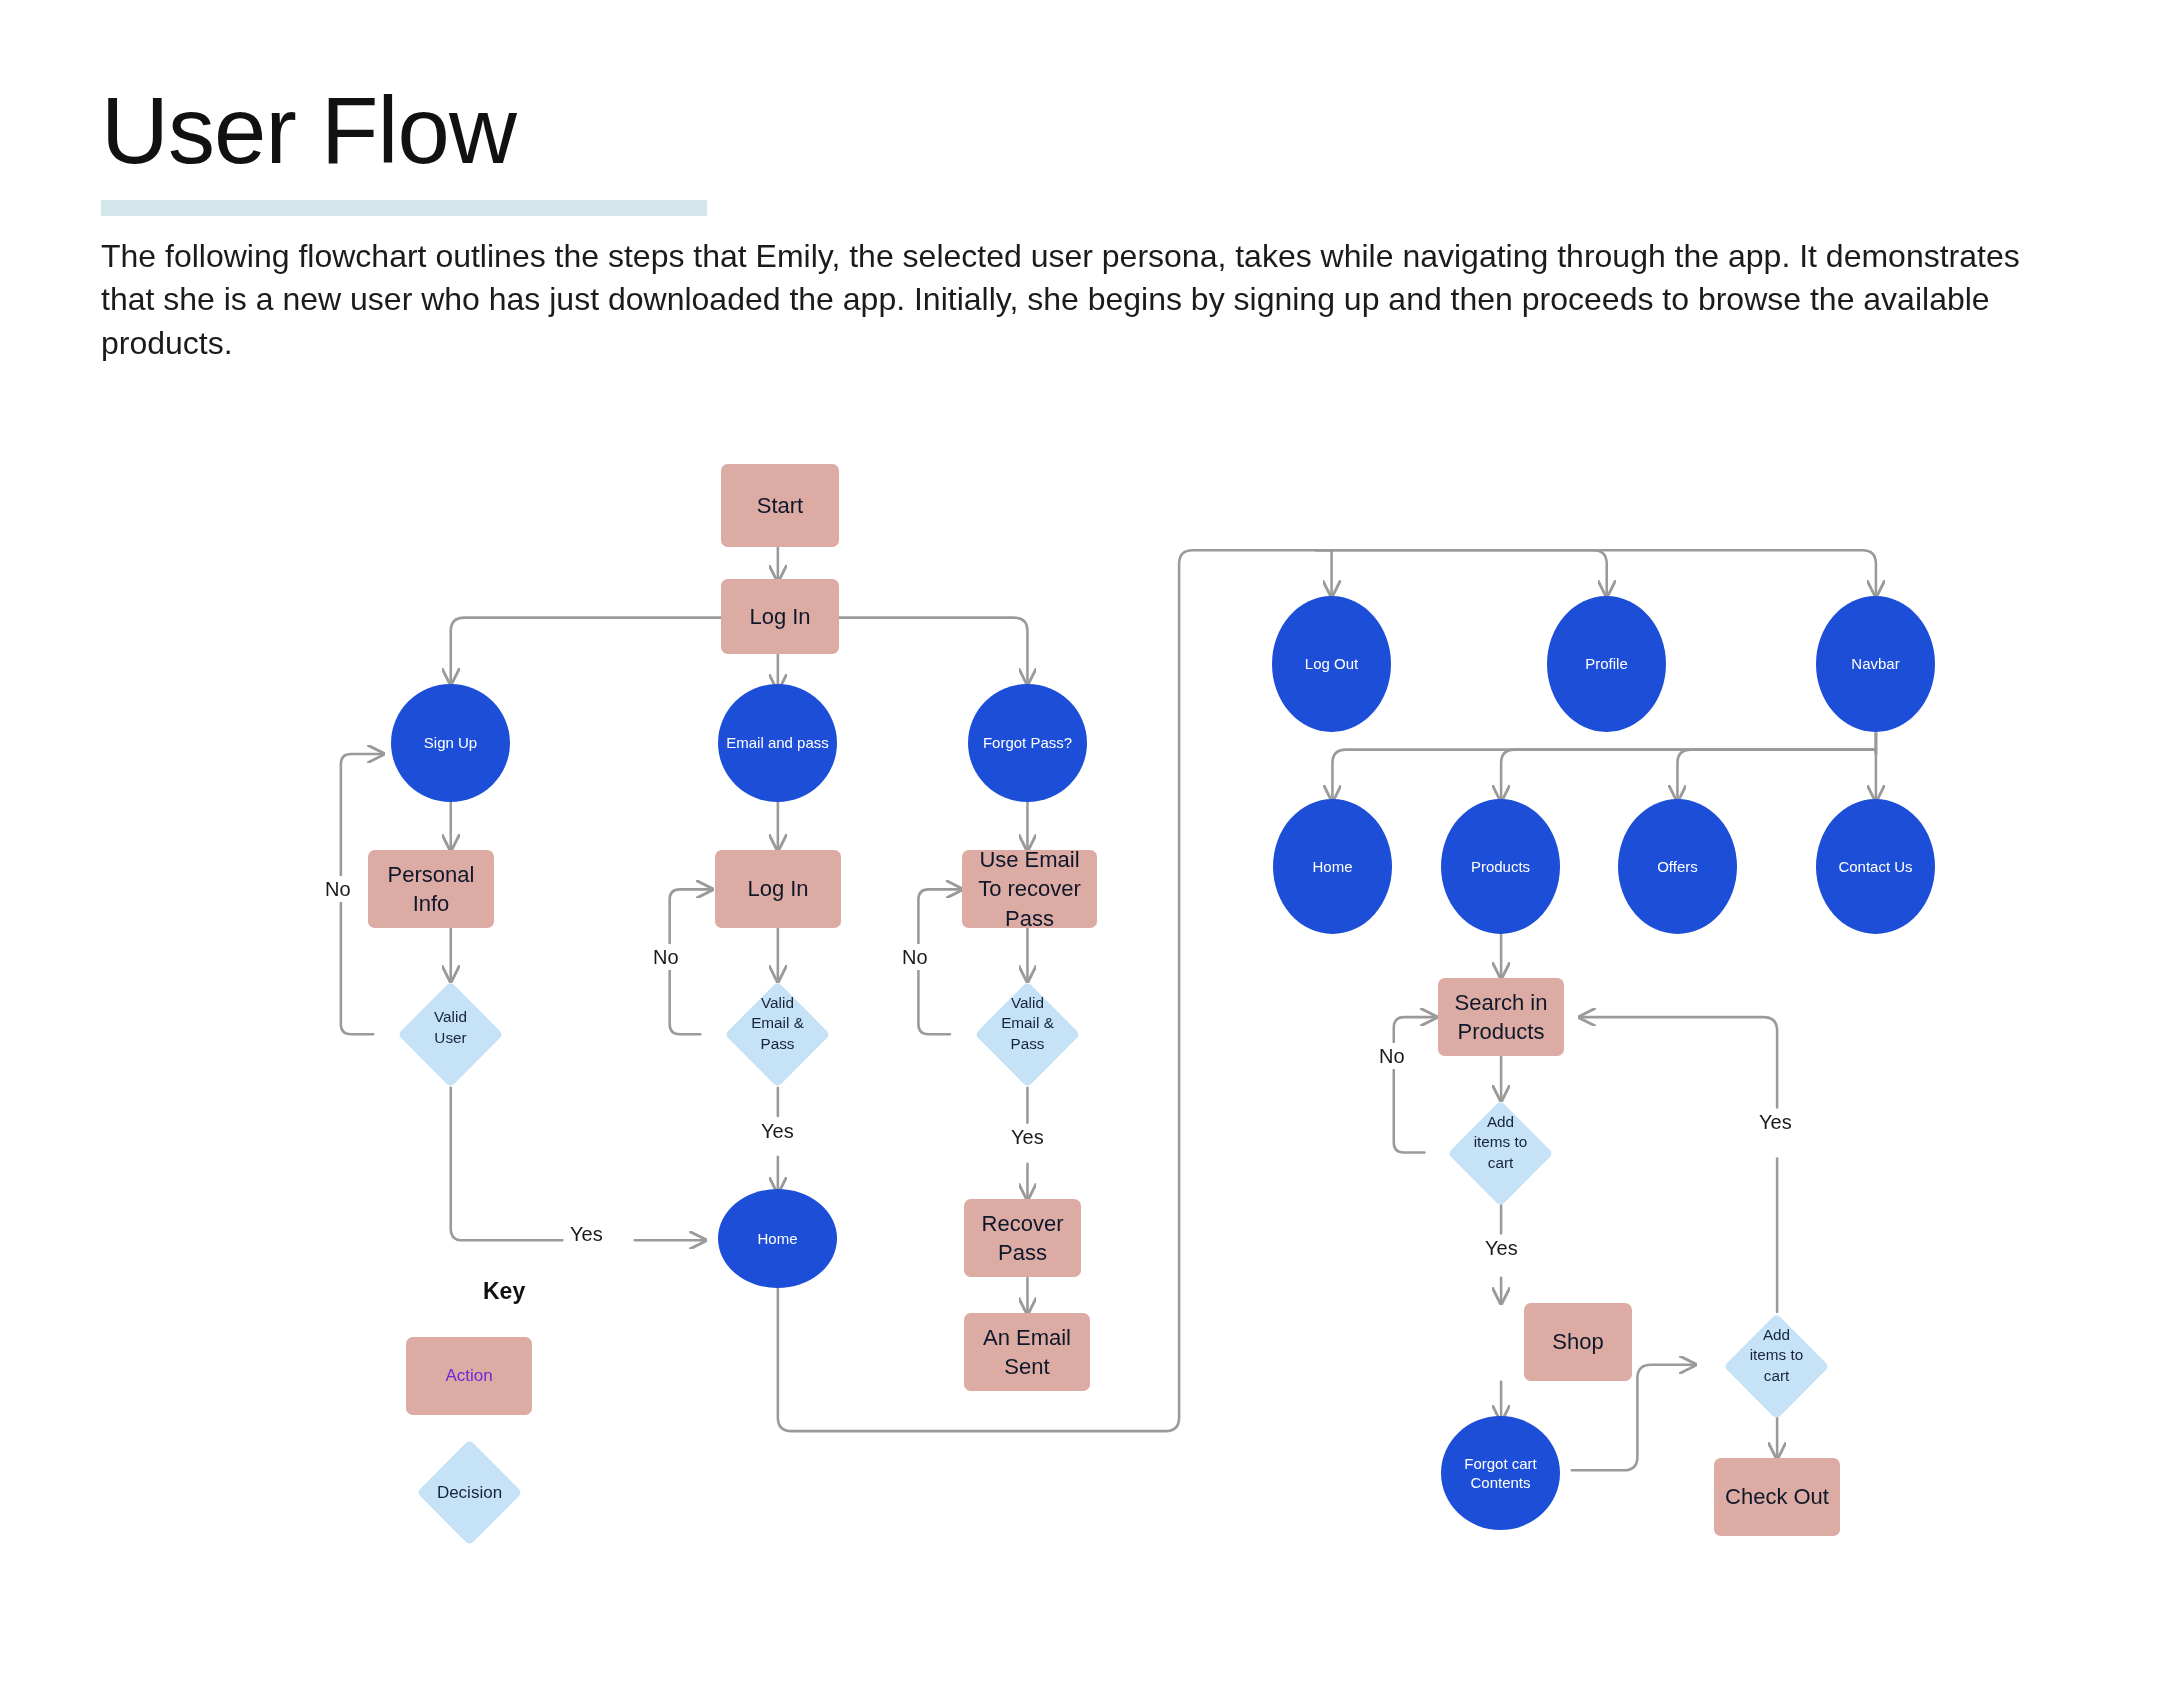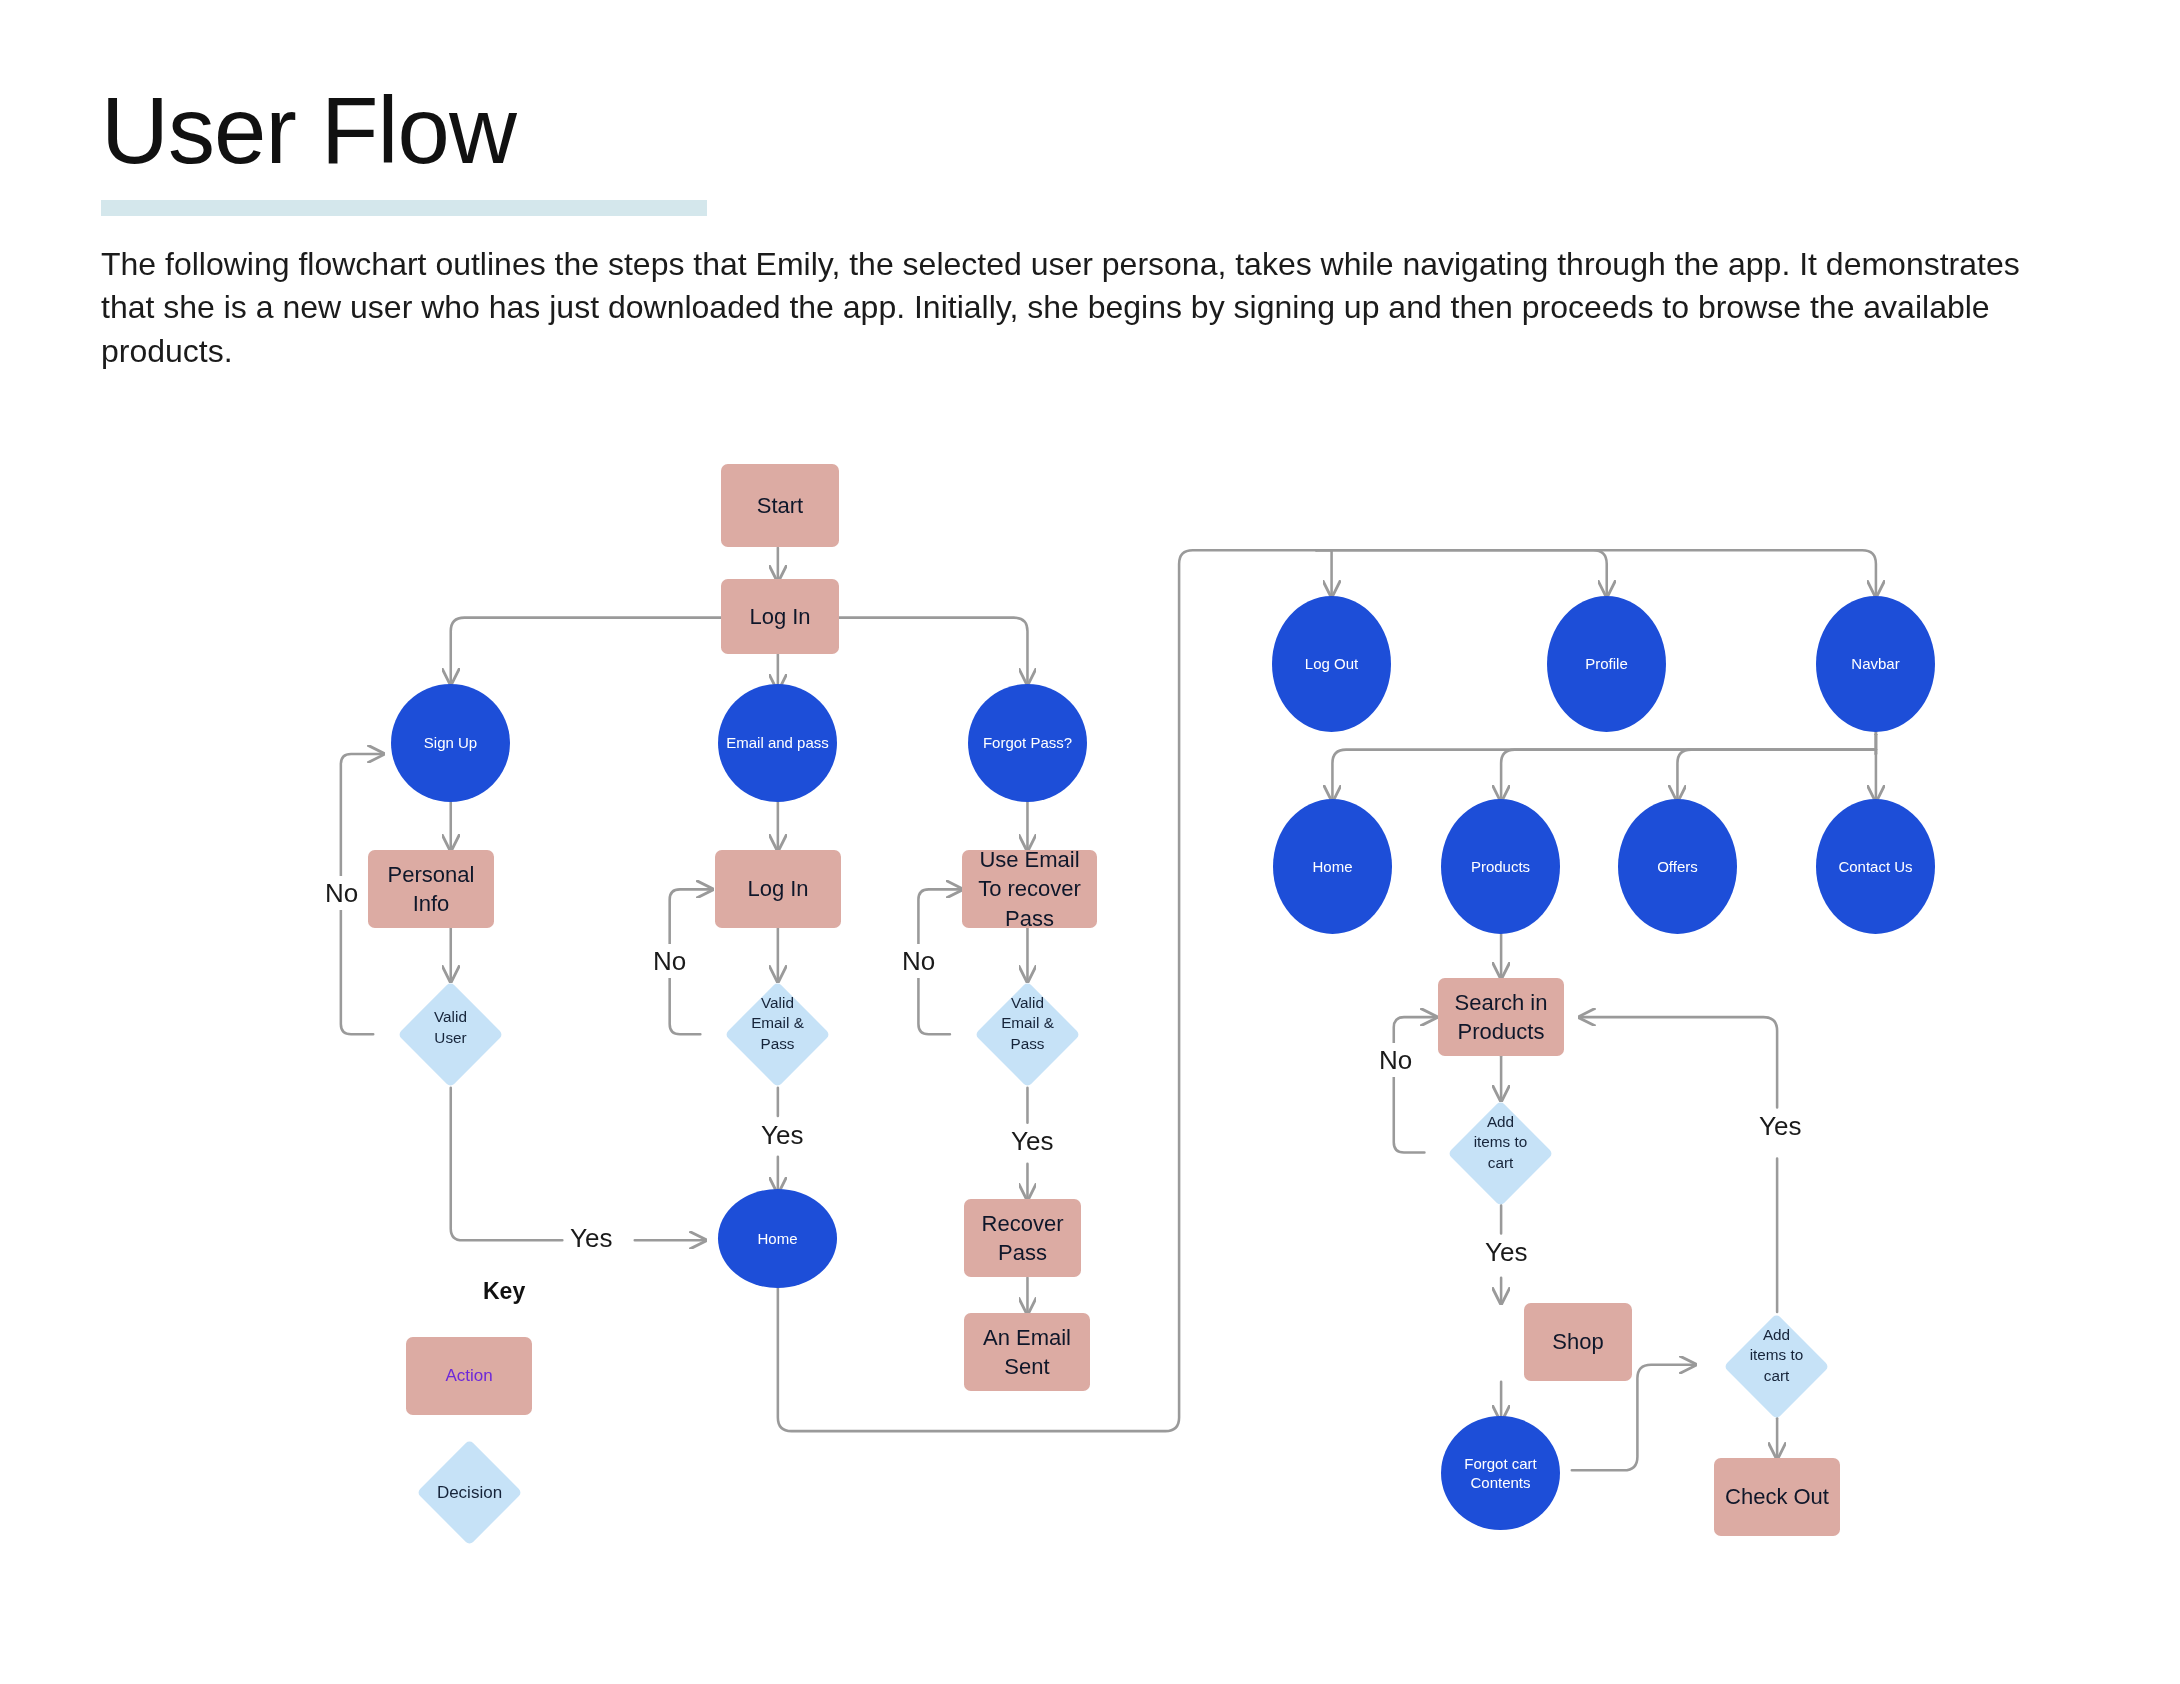--- a/index.html
+++ b/index.html
@@ -38,21 +38,21 @@
     color: #111111;
     font-family: "Liberation Sans", sans-serif;
   }
   #title-rule {
     margin-top: 19px;
     width: 606px;
     height: 16px;
     background: #d4e7ec;
   }
   #intro-paragraph {
-    margin-top: 27px;
+    margin-top: 19px;
     font-size: 32px;
     line-height: 1.36;
     color: #1b1b1b;
     max-width: 1976px;
     font-family: "Liberation Sans", sans-serif;
   }
 
   
   #flow-canvas {
     position: absolute;
@@ -118,21 +118,21 @@
   }
   .n-decision .node-label {
     position: relative;
     z-index: 2;
     transform: translateY(-18%);
   }
 
   
   .edge-label {
     position: absolute;
-    font-size: 26px;
+    font-size: 20px;
     color: #1a1a1a;
     background: #ffffff;
     padding: 1.7px 6px;
     white-space: nowrap;
     font-family: "Liberation Sans", sans-serif;
   }
 
   
   #key-title {
     position: absolute;

